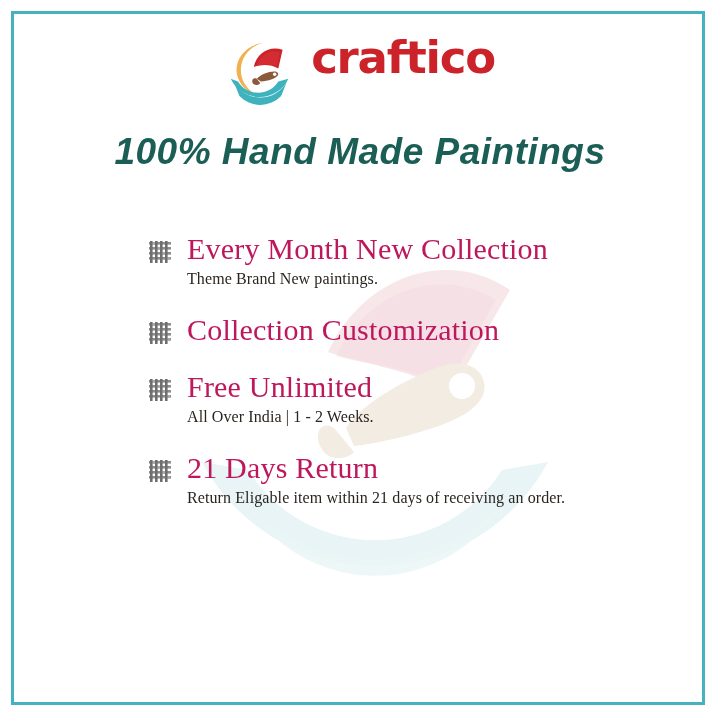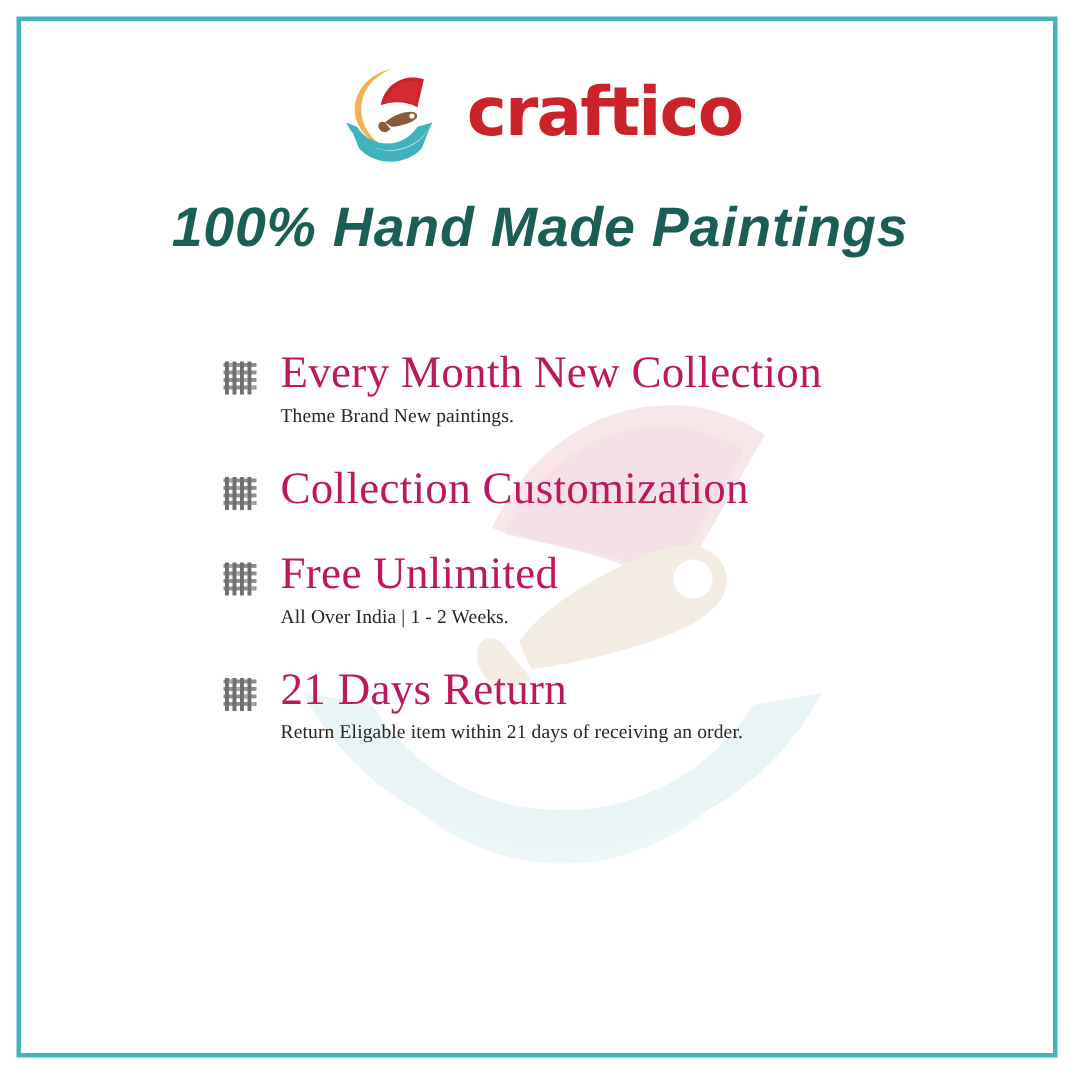--- a/index.html
+++ b/index.html
@@ -46,21 +46,20 @@
   #watermark svg { display: block; width: 100%; height: 100%; }
 
   
   #logo-row {
     position: absolute;
     top: 34px;
     left: 0;
     width: 720px;
     height: 78px;
     display: flex;
-    align-items: center;
     justify-content: center;
     gap: 14px;
   }
   #logo-mark {
     width: 72px;
     height: 72px;
     flex: 0 0 auto;
   }
   #logo-mark svg { display: block; width: 100%; height: 100%; }
   #logo-word {
@@ -116,21 +115,21 @@
   .feature-title {
     font-family: "Liberation Serif", serif;
     font-size: 30px;
     line-height: 1.12;
     color: #be185d;
     letter-spacing: 0.2px;
     white-space: nowrap;
   }
   .feature-sub {
     font-family: "Liberation Serif", serif;
-    font-size: 13px;
+    font-size: 16px;
     line-height: 1.32;
     color: #2b2520;
     margin-top: 2px;
     letter-spacing: 0.1px;
   }
 </style>
 </head>
 <body>
 
 <div id="card">

